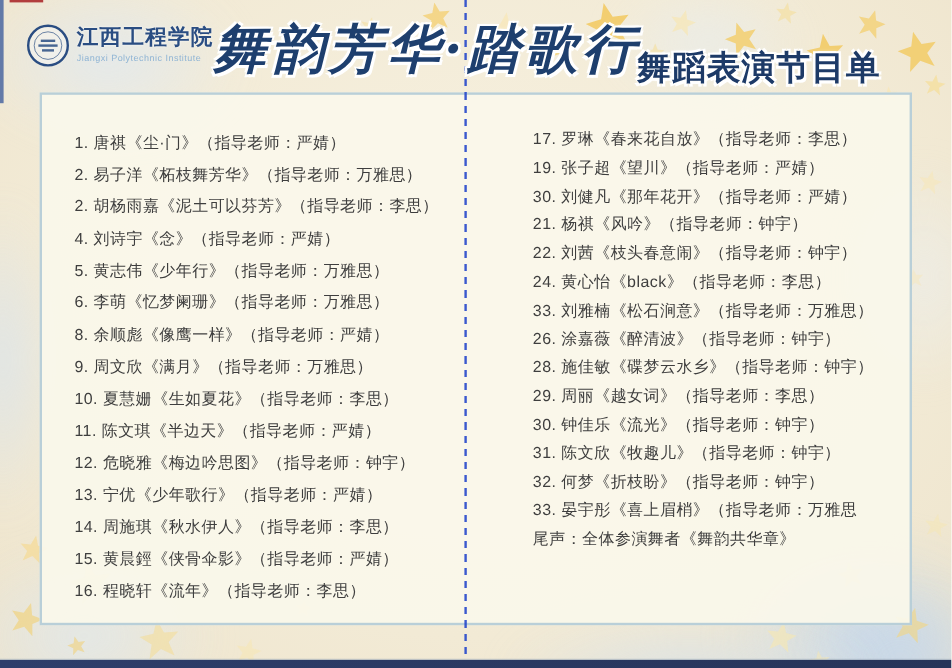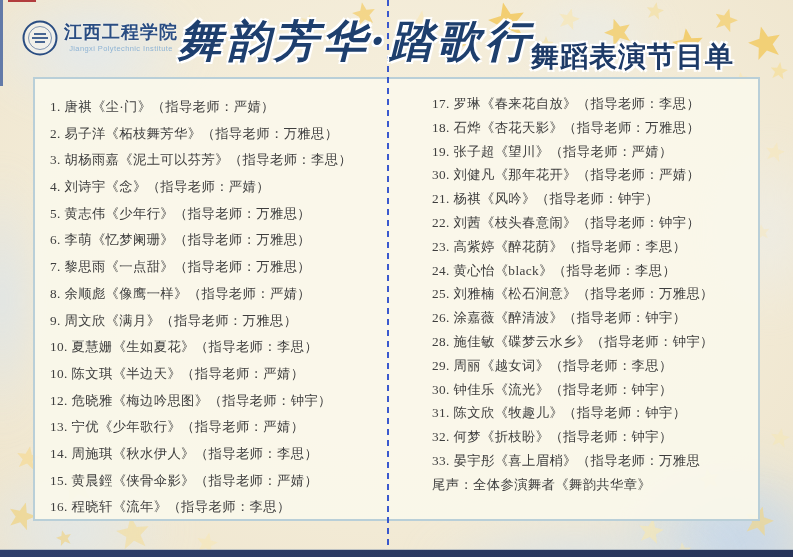--- a/index.html
+++ b/index.html
@@ -10,21 +10,21 @@
   }
   
   .blob{position:absolute;border-radius:50%;filter:blur(16px);pointer-events:none;}
   
   .star{
     position:absolute;
     clip-path:polygon(50% 0%,63% 34%,98% 37%,71% 59%,81% 94%,50% 73%,19% 94%,29% 59%,2% 37%,37% 34%);
     pointer-events:none;
   }
   
-  .header{position:absolute;left:0;top:0;width:793px;height:78px;z-index:5;text-align:center;}
+  .header{position:absolute;left:0;top:0;width:793px;height:78px;z-index:5;}
   .logo-wrap{position:absolute;left:22px;top:20px;display:flex;align-items:center;gap:6px;}
   .seal{width:36px;height:36px;}
   .school-names{display:flex;flex-direction:column;line-height:1.05;}
   .school-cn{font-size:18px;font-weight:bold;color:#2a4d82;letter-spacing:1px;
     font-family:"DejaVu Serif","Liberation Serif",serif;
     text-shadow:0 0 2px rgba(255,255,255,.9);}
   .school-en{font-size:7.5px;color:#8fb4d4;letter-spacing:.4px;margin-top:3px;}
   .main-title{
     position:absolute;left:178px;top:12px;width:350px;
     font-family:"DejaVu Serif","Liberation Serif",serif;
@@ -41,21 +41,21 @@
   .panel{
     position:absolute;left:33px;top:77px;width:727px;height:444px;
     background:rgba(250,247,235,.93);
     border:2px solid #b9cfd8;box-sizing:border-box;z-index:2;
   }
   .fold-line{
     position:absolute;left:387px;top:0;width:2px;height:557px;z-index:3;
     background:repeating-linear-gradient(to bottom,#2547cb 0 6px,transparent 6px 11px);
     opacity:.9;
   }
-  ul.program{list-style:none;margin:4px;padding:0;position:absolute;z-index:4;font-family:Liberation Serif, serif;}
+  ul.program{list-style:none;margin:16px;padding:0;position:absolute;z-index:4;}
   ul.program li{
     white-space:nowrap;font-size:13.3px;color:#3e3e3e;letter-spacing:.4px;
   }
   #list-left{left:46px;top:90px;}
   #list-left li{line-height:26.7px;height:26.7px;}
   #list-right{left:428px;top:88px;}
   #list-right li{line-height:23.8px;height:23.8px;}
   
   .left-strip{position:absolute;left:0;top:0;width:3px;height:86px;background:#4a66a0;opacity:.85;z-index:6;}
   .red-tick{position:absolute;left:8px;top:0;width:28px;height:2px;background:#b23d3d;z-index:6;}
@@ -124,46 +124,43 @@
         <span class="school-en">Jiangxi Polytechnic Institute</span>
       </div>
     </div>
     <div class="main-title">舞韵芳华·踏歌行</div>
     <div class="sub-title">舞蹈表演节目单</div>
   </div>
 
   <ul class="program" id="list-left">
     <li>1. 唐祺《尘·门》（指导老师：严婧）</li>
     <li>2. 易子洋《柘枝舞芳华》（指导老师：万雅思）</li>
-    <li>3. 胡杨雨嘉《泥土可以芬芳》（指导老师：李思）</li>
+    <li>2. 胡杨雨嘉《泥土可以芬芳》（指导老师：李思）</li>
     <li>4. 刘诗宇《念》（指导老师：严婧）</li>
     <li>5. 黄志伟《少年行》（指导老师：万雅思）</li>
     <li>6. 李萌《忆梦阑珊》（指导老师：万雅思）</li>
-    <li>7. 黎思雨《一点甜》（指导老师：万雅思）</li>
     <li>8. 余顺彪《像鹰一样》（指导老师：严婧）</li>
     <li>9. 周文欣《满月》（指导老师：万雅思）</li>
     <li>10. 夏慧姗《生如夏花》（指导老师：李思）</li>
-    <li>10. 陈文琪《半边天》（指导老师：严婧）</li>
+    <li>11. 陈文琪《半边天》（指导老师：严婧）</li>
     <li>12. 危晓雅《梅边吟思图》（指导老师：钟宇）</li>
     <li>13. 宁优《少年歌行》（指导老师：严婧）</li>
     <li>14. 周施琪《秋水伊人》（指导老师：李思）</li>
     <li>15. 黄晨鋞《侠骨伞影》（指导老师：严婧）</li>
     <li>16. 程晓轩《流年》（指导老师：李思）</li>
   </ul>
 
   <ul class="program" id="list-right">
     <li>17. 罗琳《春来花自放》（指导老师：李思）</li>
-    <li>18. 石烨《杏花天影》（指导老师：万雅思）</li>
     <li>19. 张子超《望川》（指导老师：严婧）</li>
     <li>30. 刘健凡《那年花开》（指导老师：严婧）</li>
     <li>21. 杨祺《风吟》（指导老师：钟宇）</li>
     <li>22. 刘茜《枝头春意闹》（指导老师：钟宇）</li>
-    <li>23. 高紫婷《醉花荫》（指导老师：李思）</li>
     <li>24. 黄心怡《black》（指导老师：李思）</li>
-    <li>25. 刘雅楠《松石涧意》（指导老师：万雅思）</li>
+    <li>33. 刘雅楠《松石涧意》（指导老师：万雅思）</li>
     <li>26. 涂嘉薇《醉清波》（指导老师：钟宇）</li>
     <li>28. 施佳敏《碟梦云水乡》（指导老师：钟宇）</li>
     <li>29. 周丽《越女词》（指导老师：李思）</li>
     <li>30. 钟佳乐《流光》（指导老师：钟宇）</li>
     <li>31. 陈文欣《牧趣儿》（指导老师：钟宇）</li>
     <li>32. 何梦《折枝盼》（指导老师：钟宇）</li>
     <li>33. 晏宇彤《喜上眉梢》（指导老师：万雅思</li>
     <li>尾声：全体参演舞者《舞韵共华章》</li>
   </ul>
 

